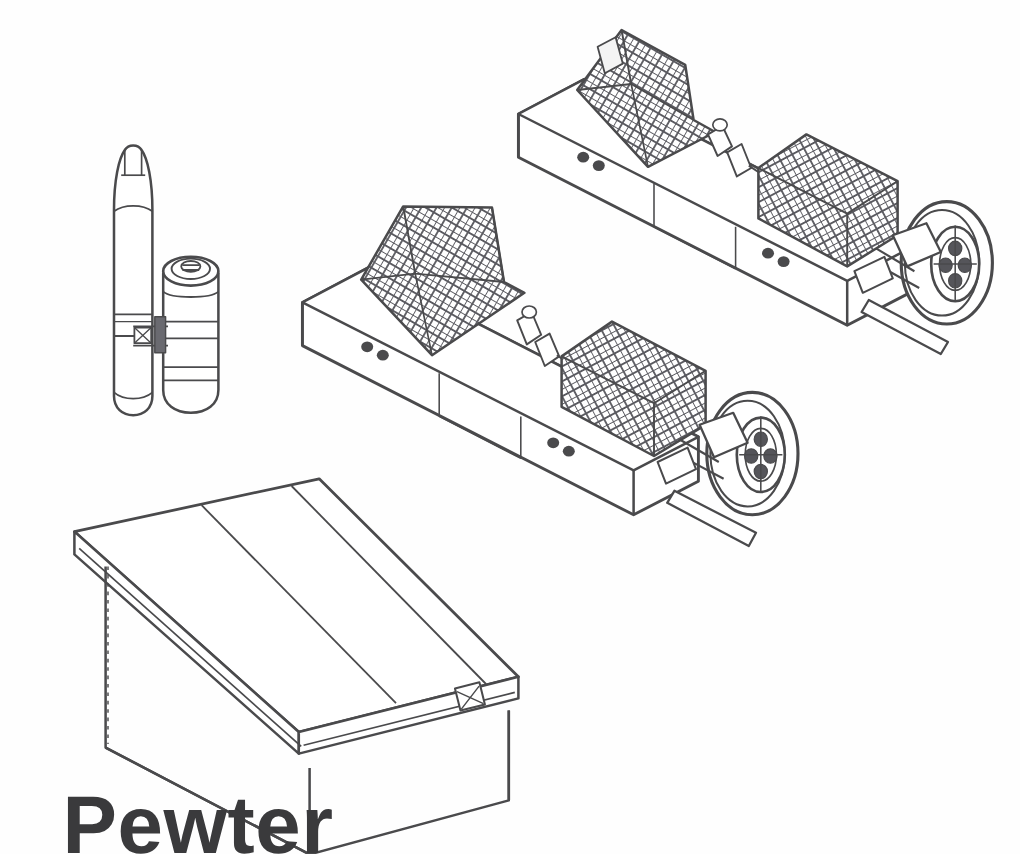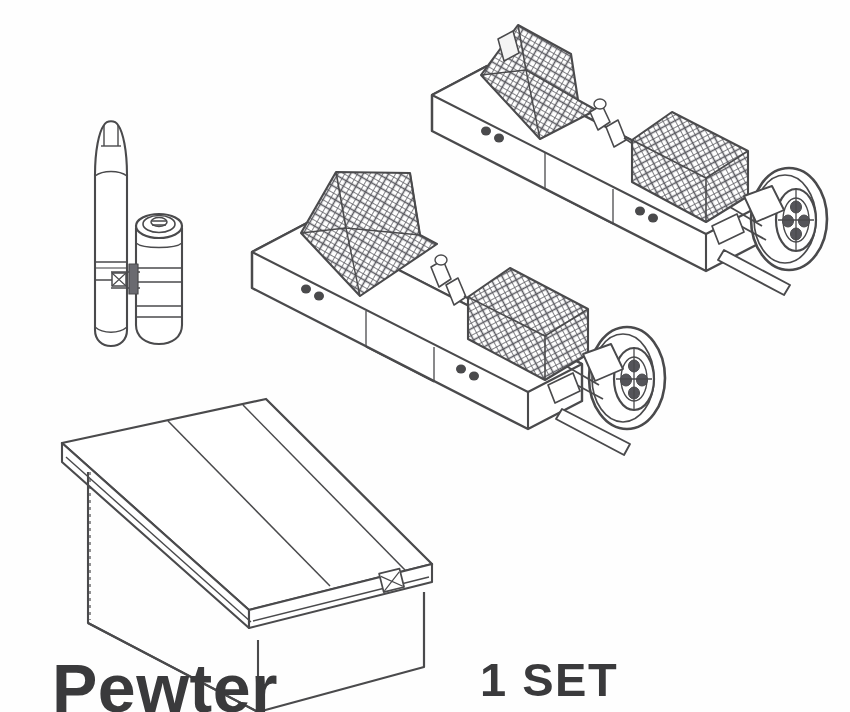--- a/index.html
+++ b/index.html
@@ -261,15 +261,14 @@
 
       <g>
         <rect x="381" y="571" width="21" height="19" fill="#ffffff" stroke-width="1.7" transform="rotate(-14 391 580)"></rect>
         <path d="M382 574 L401 589 M401 574 L382 589" stroke-width="1.2" fill="none" transform="rotate(-14 391 580)"></path>
       </g>
     </g>
   </svg>
 
   <div class="label" id="label-pewter">Pewter</div>
 
-  <div class="label" id="label-qty">1 SET</div>
 
 </div>
 
 </body></html>

